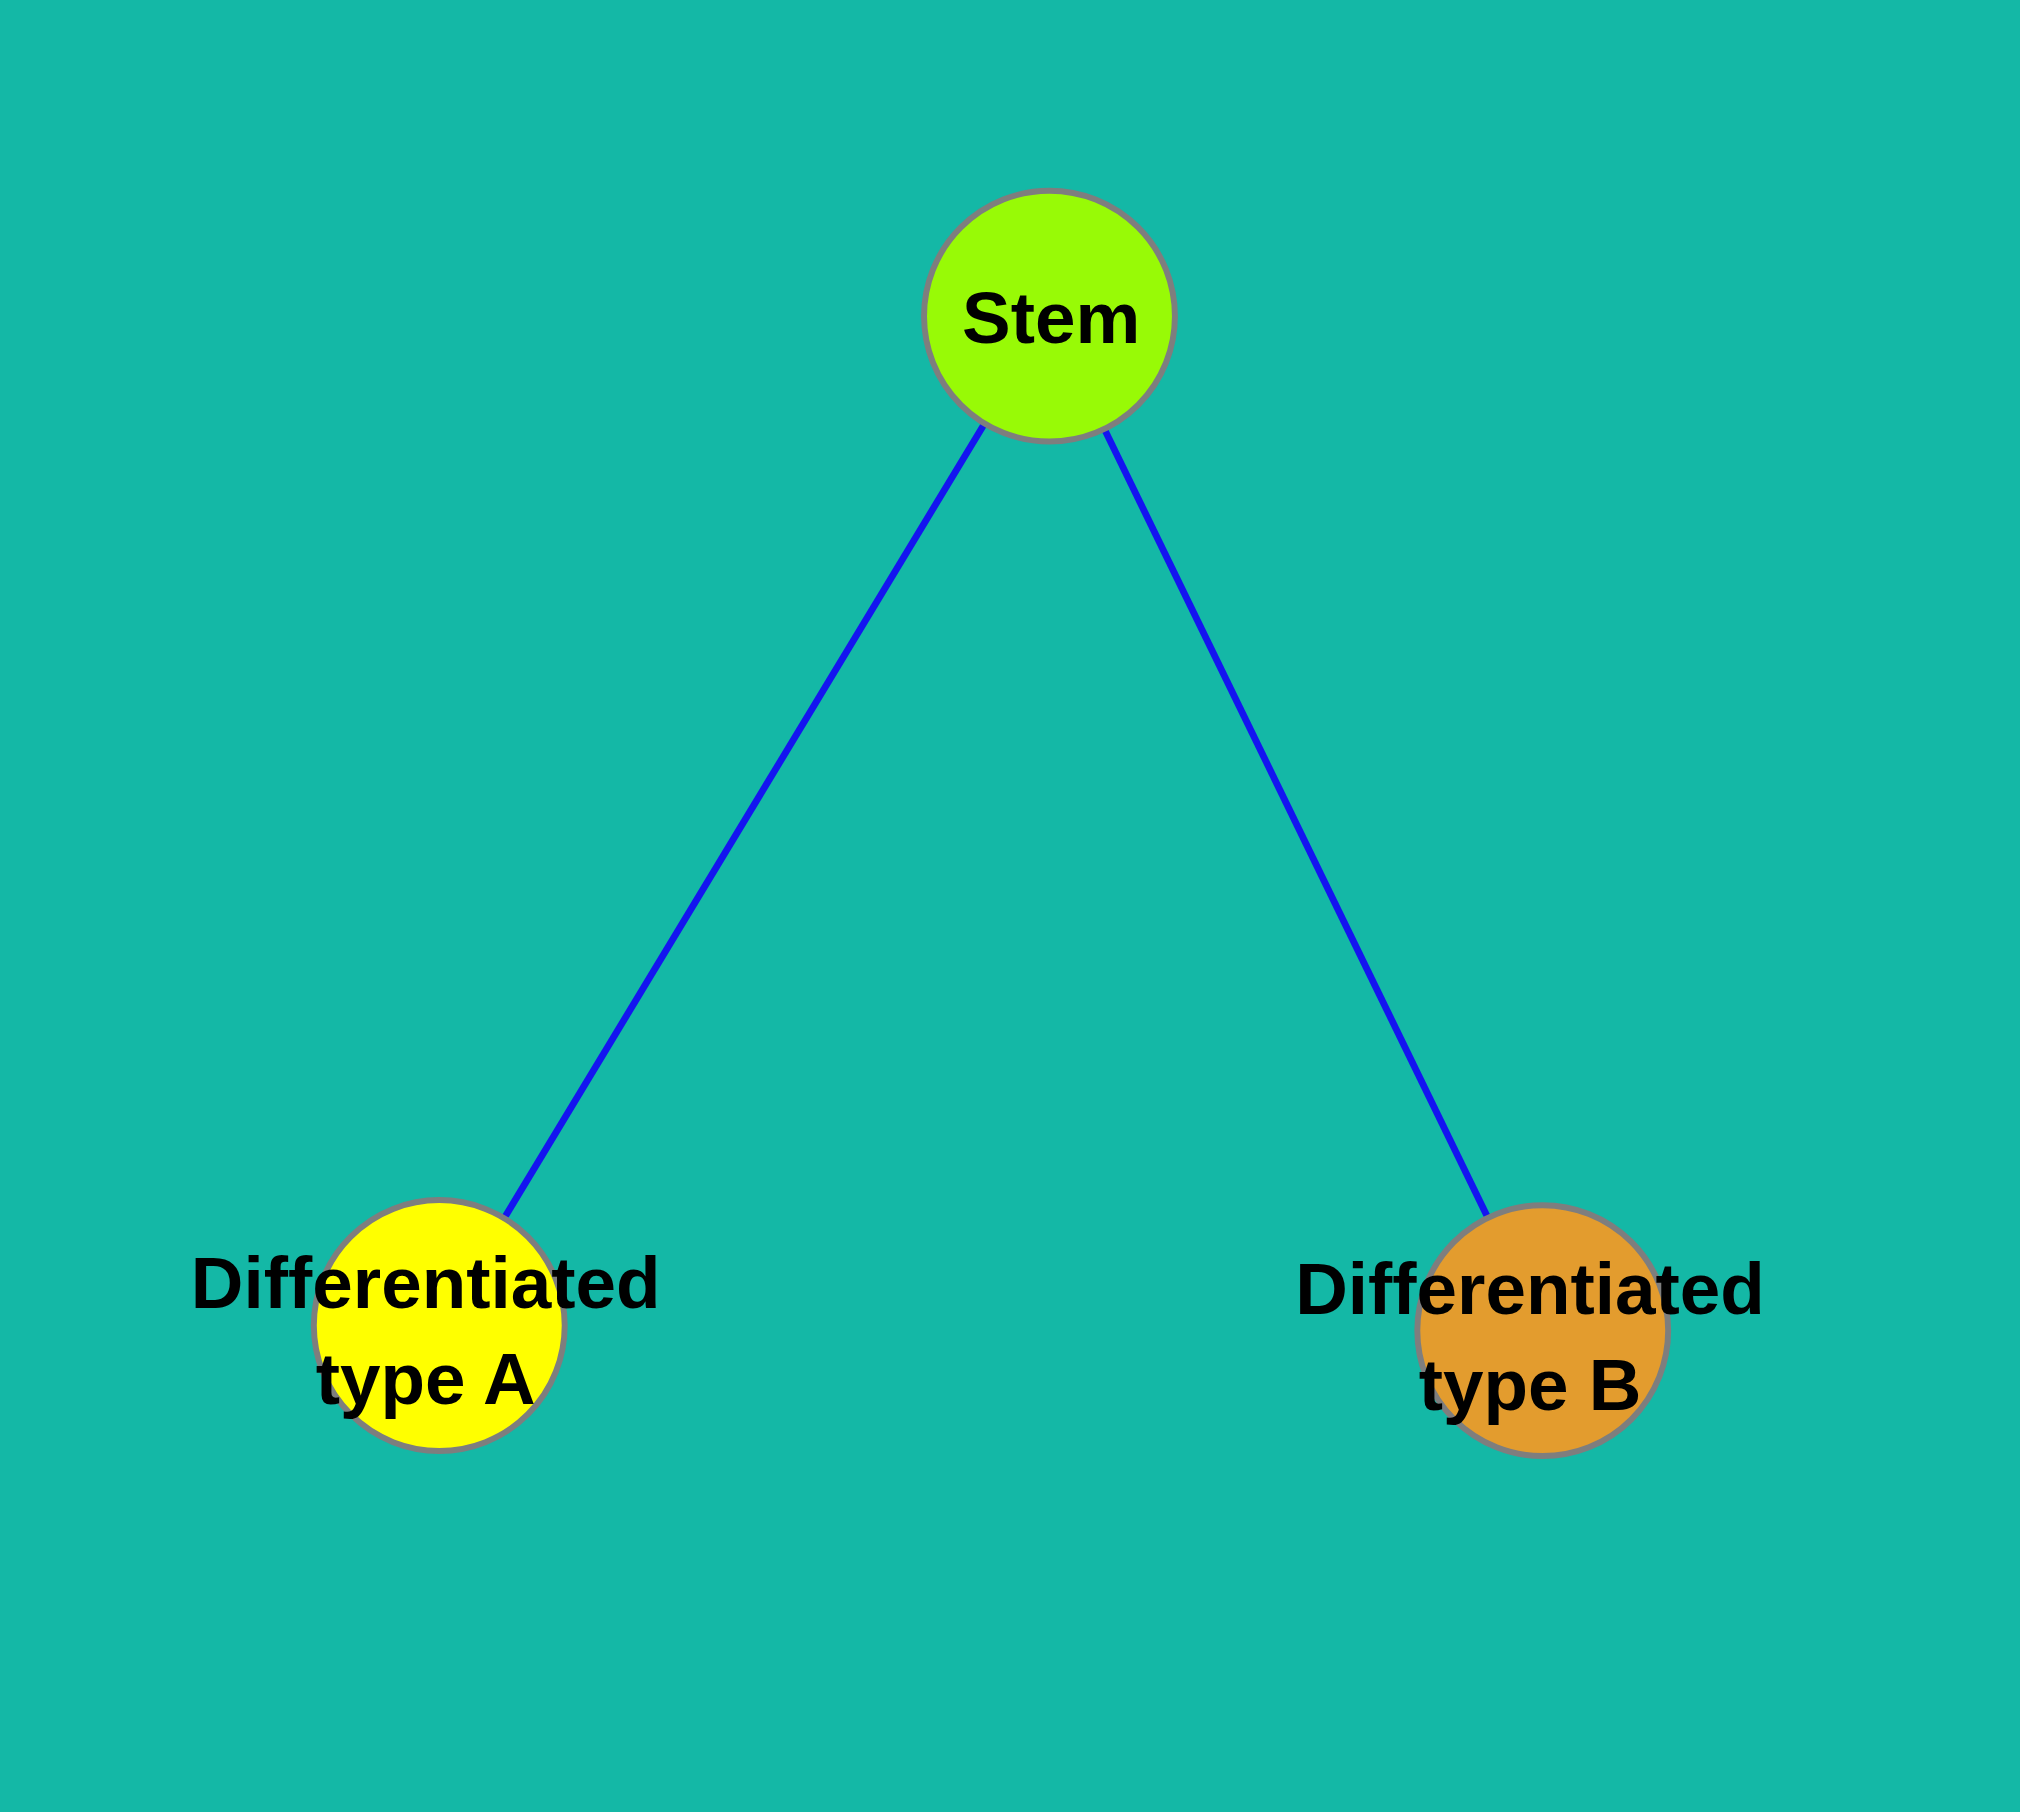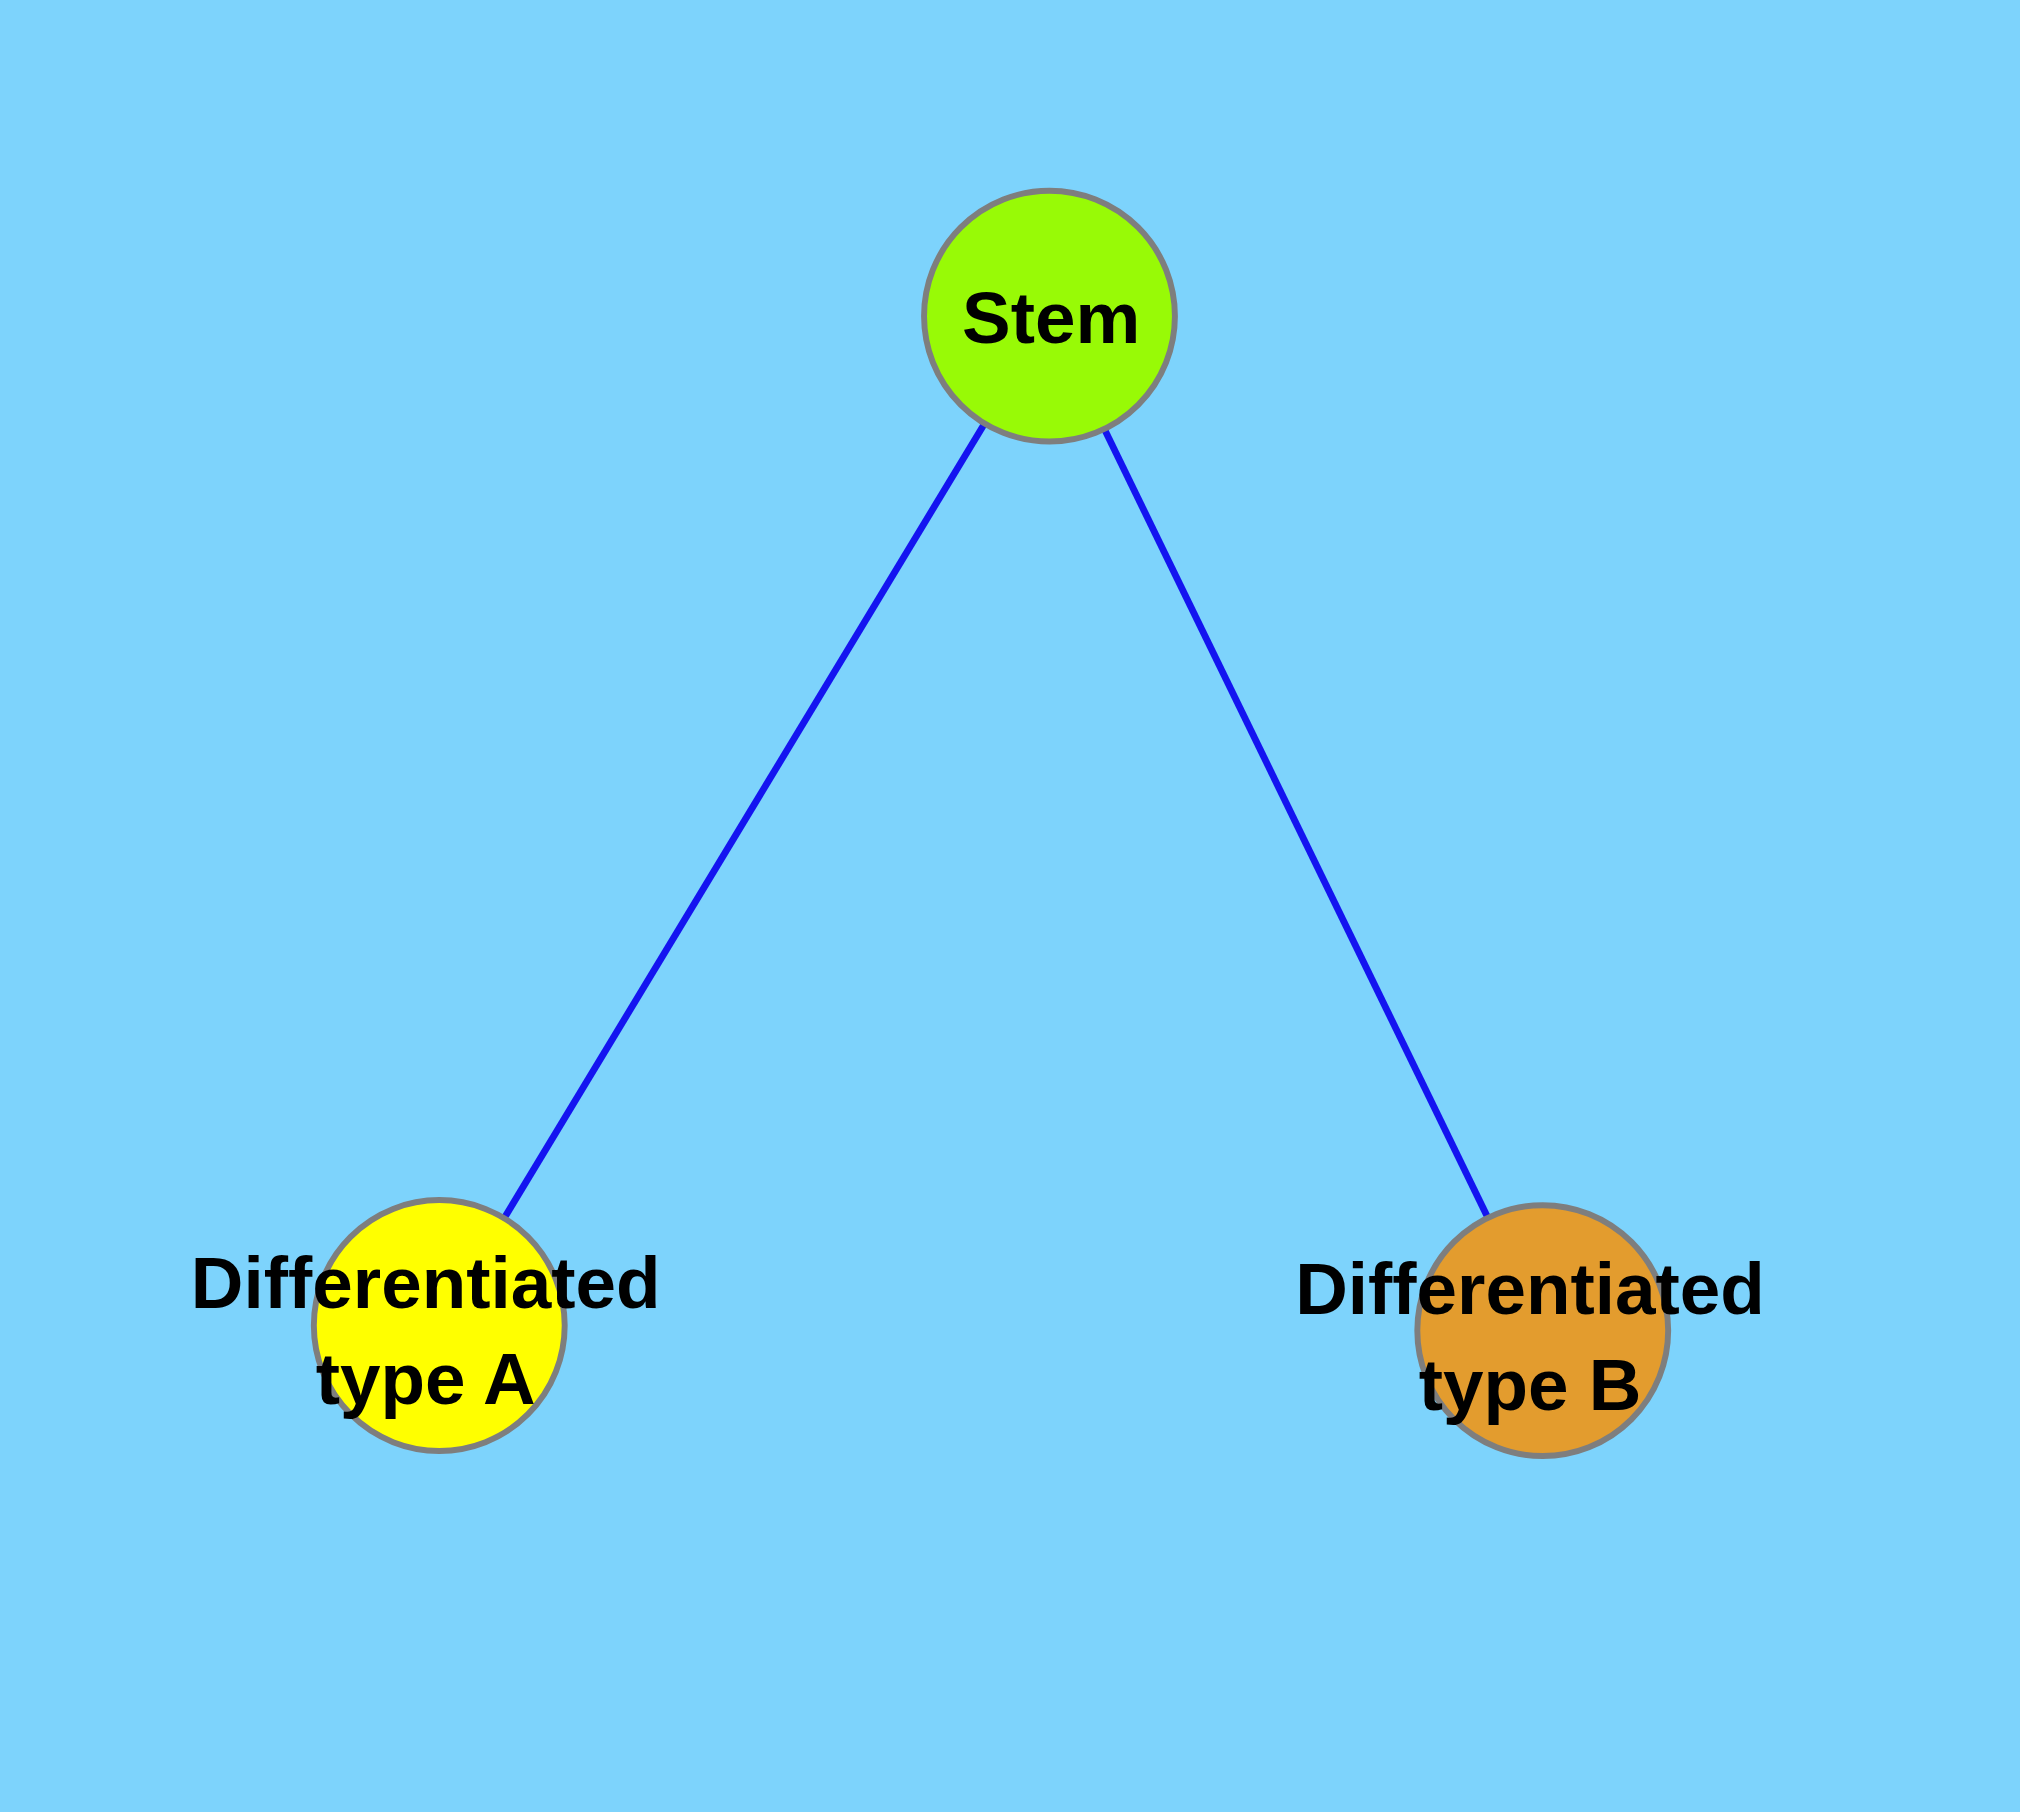--- a/index.html
+++ b/index.html
@@ -5,21 +5,21 @@
   html, body {
     margin: 0;
     padding: 0;
     background: #C9C9F8;
     font-family: "Liberation Sans", sans-serif;
   }
   .stage {
     position: relative;
     width: 2021px;
     height: 1812px;
-    background: #7dd3fc;
+    background: #14b8a6;
     overflow: hidden;
   }
   svg.graph {
     display: block;
     width: 2021px;
     height: 1812px;
   }
   .edge {
     stroke-width: 8px;
     stroke-linecap: butt;

